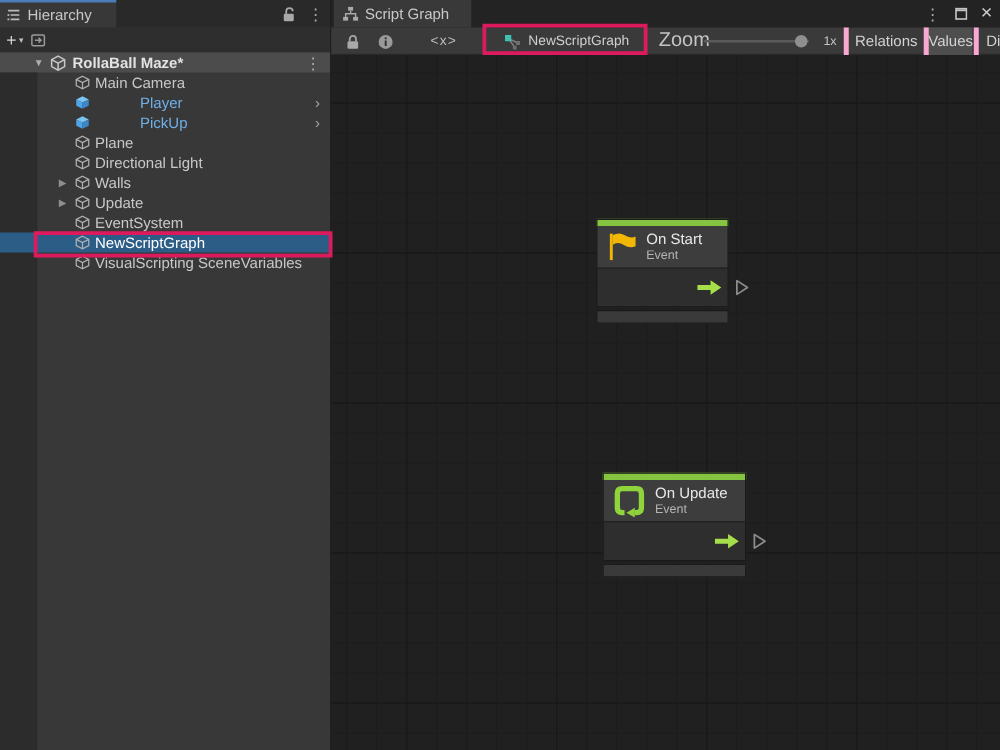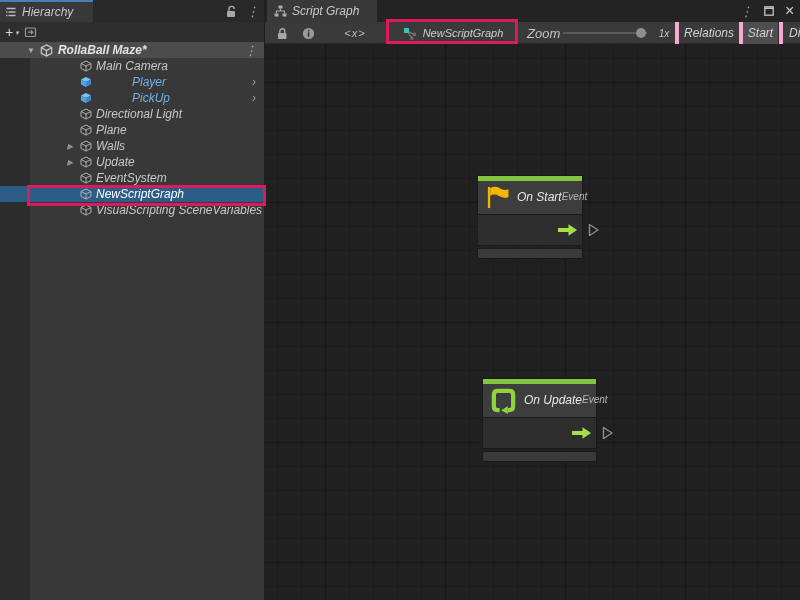--- a/index.html
+++ b/index.html
@@ -1,18 +1,18 @@
 <!DOCTYPE html>
 <html><head>
 <meta charset="utf-8">
 <style>
   * { margin:0; padding:0; box-sizing:border-box; }
   html,body { width:800px; height:600px; overflow:hidden; background:#222;
               font-family:"Liberation Sans", sans-serif; }
-  .stage { position:relative; width:800px; height:600px;font-style:italic; }
+  .stage { position:relative; width:800px; height:600px; }
 
   
   .left { position:absolute; left:0; top:0; width:265px; height:600px;
           background:#383838; border-right:1px solid #1f1f1f; }
   .left-tabbar { position:relative; height:22px; background:#292929; }
   .tab-hierarchy { position:absolute; left:0; top:0; width:93px; height:22px;
           background:#383838; border-top:2px solid #4C7DBB;
           display:flex; align-items:center; gap:5px; padding-left:5px; }
   .tab-label { font-size:12px; color:#C8C8C8; white-space:nowrap; }
   .left-tabbar-icons { position:absolute; right:5px; top:0; height:22px;
@@ -31,21 +31,21 @@
   .scene-header { height:16px; background:#4C4C4C; display:flex;
           align-items:center; position:relative; padding-left:27px; gap:5px; }
   .foldout { font-size:8px; color:#AFAFAF; }
   .scene-title { font-size:12px; font-weight:bold; color:#E2E2E2; }
   .scene-kebab { position:absolute; right:7px; }
 
   .rows { position:relative; }
   .left-strip { position:absolute; left:0; top:58px; width:30px; height:542px;
           background:#2C2C2C; }
   .hrow { position:relative; height:16px; display:flex; align-items:center;
-          gap:4px; padding-left:64px; }
+          gap:4px; padding-left:44px; }
   .hrow .expand { width:12px; font-size:8px; color:#8E8E8E; text-align:center; flex:0 0 12px; }
   .hrow .hlabel { font-size:12px; color:#C8C8C8; white-space:nowrap; }
   .hrow.prefab .hlabel { color:#6FB0E8;margin-left:36px; }
   .hrow.selected { background:#2C5D87; }
   .hrow.selected .hlabel { color:#FFFFFF; }
   .hrow .chev { margin-left:auto; margin-right:8px; color:#A5A5A5; font-size:12px; line-height:1; }
   .cubewrap { width:12px; height:12px; flex:0 0 12px; display:flex; }
 
   
   .right { position:absolute; left:265px; top:0; width:535px; height:600px; background:#232323; }
@@ -55,21 +55,21 @@
   .win-controls { position:absolute; right:6px; top:0; height:22px;
           display:flex; align-items:center; gap:11px; }
   .close-x { color:#CFCFCF; font-size:16px; line-height:1; }
 
   .g-toolbar { position:relative; height:22px; background:#3A3A3A;
           border-bottom:1px solid #292929; }
   .tbtn { position:absolute; top:0; height:22px; display:flex;
           align-items:center; justify-content:center; }
   .vartoggle { left:72px; width:36px; font-size:11px; color:#BDBDBD; letter-spacing:1px; }
   .graphbtn { left:124px; width:128px; gap:6px; font-size:11px; color:#CFCFCF; }
-  .zoomlabel { left:262px; font-size:13px; color:#C4C4C4; height:22px;
+  .zoomlabel { left:262px; font-size:16px; color:#C4C4C4; height:22px;
           display:flex; align-items:center; position:absolute; top:0; }
   .slider-track { position:absolute; left:298px; top:10px; width:84px; height:2px; background:#5A5A5A; }
   .slider-handle { position:absolute; left:371px; top:6px; width:10px; height:10px;
           border-radius:50%; background:#8F8F8F; }
   .zoomval { left:389px; width:20px; font-size:10px; color:#C4C4C4;text-align:right; }
   .toggle { font-size:12px; color:#D2D2D2; border-left:4px solid #f9a8d4; }
   .toggle.relations { left:410px; width:64px; }
   .toggle.values { left:474px; width:40px; background:#4E4E4E; border-right:1px solid #2C2C2C; }
   .toggle.dim { left:514px; width:21px; overflow:hidden; justify-content:flex-start; padding-left:6px; }
 
@@ -82,21 +82,21 @@
             linear-gradient(to right, #1B1B1B 1px, transparent 1px),
             linear-gradient(to bottom, #1B1B1B 1px, transparent 1px);
           background-size:120px 120px, 120px 120px, 24px 24px, 24px 24px;
           background-position:60px 38px, 60px 38px, 12px 14px, 12px 14px; }
 
   
   .node { position:absolute; }
   .nbar  { height:6px; background:#84C440; border:1px solid #1a1a1a; border-bottom:none; }
   .nhead { height:34px; background:#3D3D3D; border:1px solid #1a1a1a; border-top:none;
            display:flex; align-items:center; gap:7px; padding:0 7px; }
-  .ntxt   { display:flex; line-height:1.15; }
+  .ntxt   { display:flex; flex-direction:column; line-height:1.15; }
   .ntitle { font-size:12px; color:#E8E8E8; white-space:nowrap; }
   .nsub   { font-size:10px; color:#B5B5B5; }
   .nbody { height:31px; background:#2E2E2E; border:1px solid #1a1a1a; border-top:none; position:relative; }
   .flow-arrow { position:absolute; right:4px; top:50%; transform:translateY(-50%); display:flex; }
   .out-port { position:absolute; right:-18px; top:50%; transform:translateY(-50%); display:flex; }
   .ngap  { height:2px; }
   .nfoot { height:11px; background:#3A3A3A; border:1px solid #1a1a1a; }
 
   
   .annotation { position:absolute; border:3px solid #DE1A5F; pointer-events:none; z-index:60; }
@@ -194,30 +194,30 @@
           <span class="hlabel">PickUp</span>
           <span class="chev">›</span>
         </div>
         <div class="hrow">
           <span class="expand"></span>
           <span class="cubewrap">
             <svg width="12" height="12" viewBox="0 0 12 12">
               <path d="M6 1 L11 3.5 L11 8.5 L6 11 L1 8.5 L1 3.5 Z M1 3.5 L6 6 L11 3.5 M6 6 L6 11" stroke="#B0B0B0" stroke-width="1" fill="none"></path>
             </svg>
           </span>
+          <span class="hlabel">Plane</span>
+        </div>
+        <div class="hrow">
+          <span class="expand"></span>
+          <span class="cubewrap">
+            <svg width="12" height="12" viewBox="0 0 12 12">
+              <path d="M6 1 L11 3.5 L11 8.5 L6 11 L1 8.5 L1 3.5 Z M1 3.5 L6 6 L11 3.5 M6 6 L6 11" stroke="#B0B0B0" stroke-width="1" fill="none"></path>
+            </svg>
+          </span>
           <span class="hlabel">Directional Light</span>
-        </div>
-        <div class="hrow">
-          <span class="expand"></span>
-          <span class="cubewrap">
-            <svg width="12" height="12" viewBox="0 0 12 12">
-              <path d="M6 1 L11 3.5 L11 8.5 L6 11 L1 8.5 L1 3.5 Z M1 3.5 L6 6 L11 3.5 M6 6 L6 11" stroke="#B0B0B0" stroke-width="1" fill="none"></path>
-            </svg>
-          </span>
-          <span class="hlabel">Plane</span>
         </div>
         <div class="hrow">
           <span class="expand">▶</span>
           <span class="cubewrap">
             <svg width="12" height="12" viewBox="0 0 12 12">
               <path d="M6 1 L11 3.5 L11 8.5 L6 11 L1 8.5 L1 3.5 Z M1 3.5 L6 6 L11 3.5 M6 6 L6 11" stroke="#B0B0B0" stroke-width="1" fill="none"></path>
             </svg>
           </span>
           <span class="hlabel">Walls</span>
         </div>
@@ -313,21 +313,21 @@
         </span>
         <span>NewScriptGraph</span>
       </span>
 
       <span class="zoomlabel">Zoom</span>
       <span class="slider-track"></span>
       <span class="slider-handle"></span>
       <span class="tbtn zoomval">1x</span>
 
       <span class="tbtn toggle relations">Relations</span>
-      <span class="tbtn toggle values">Start</span>
+      <span class="tbtn toggle values">Values</span>
       <span class="tbtn toggle dim">Dim</span>
     </div>
 
     <div class="canvas">
 
       <div class="node" style="left:212px;top:131px;width:106px">
         <div class="nbar"></div>
         <div class="nhead">
           <span>
             <svg width="25" height="25" viewBox="0 0 26 26">

